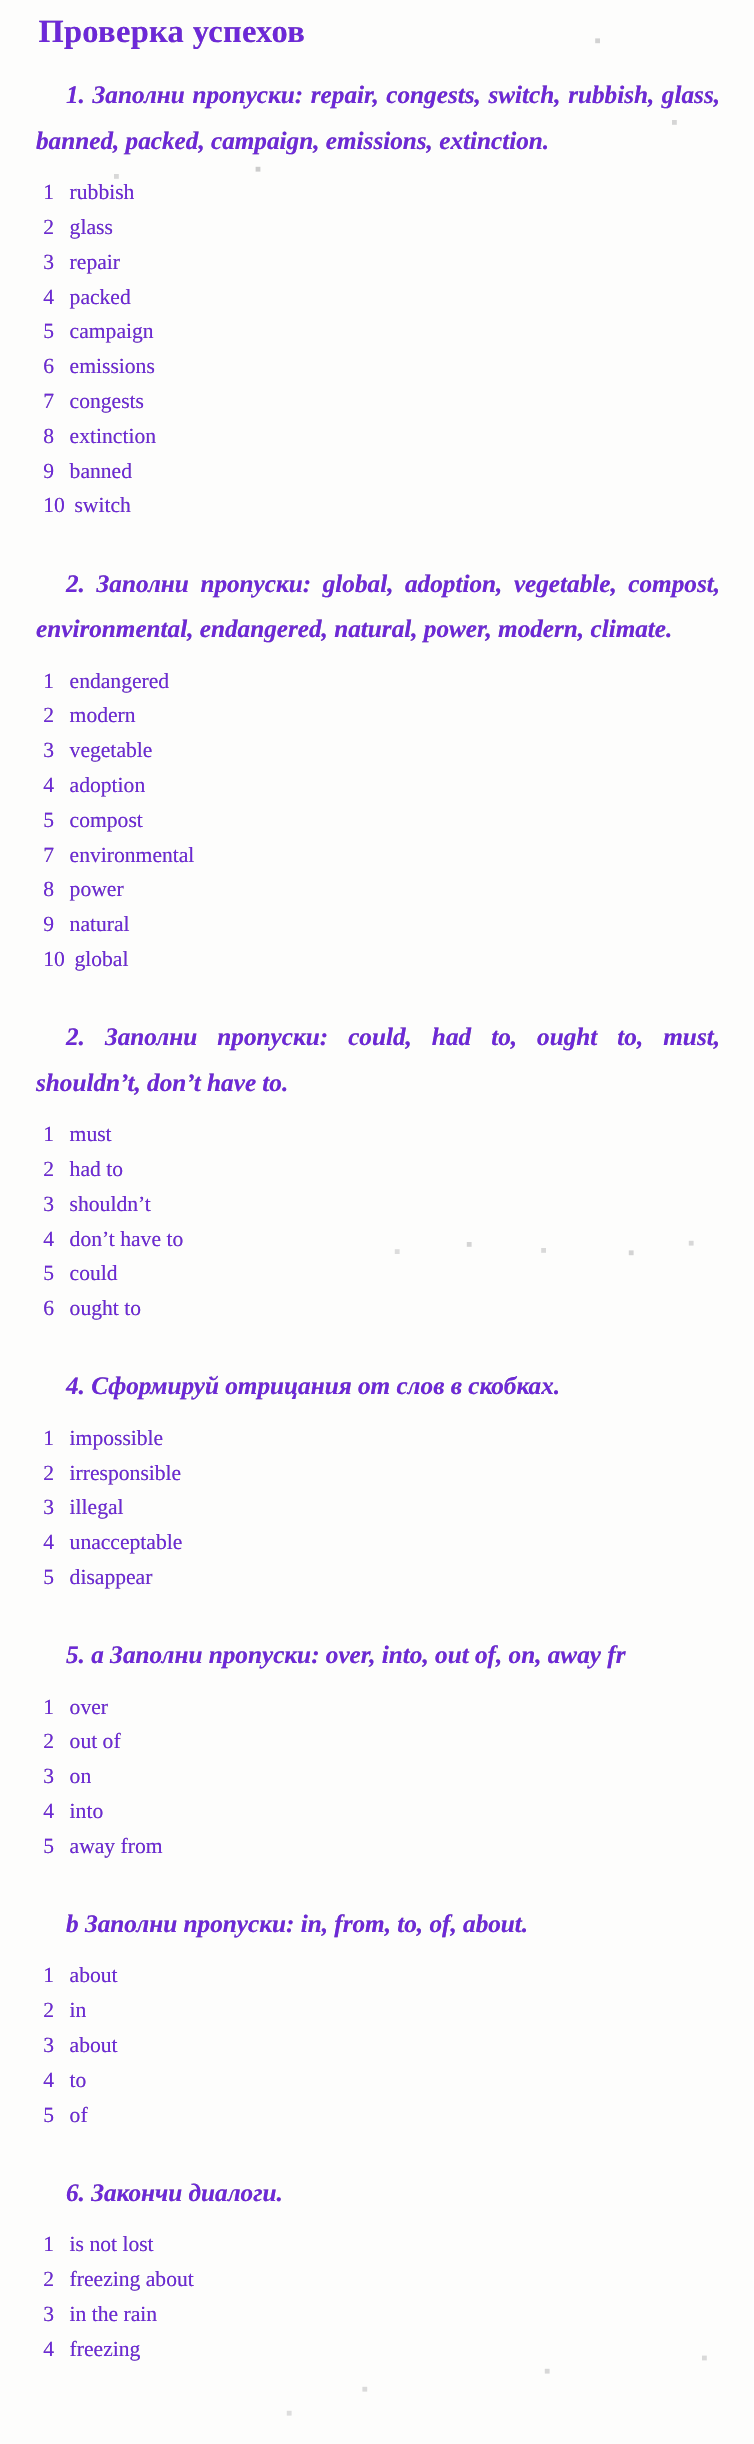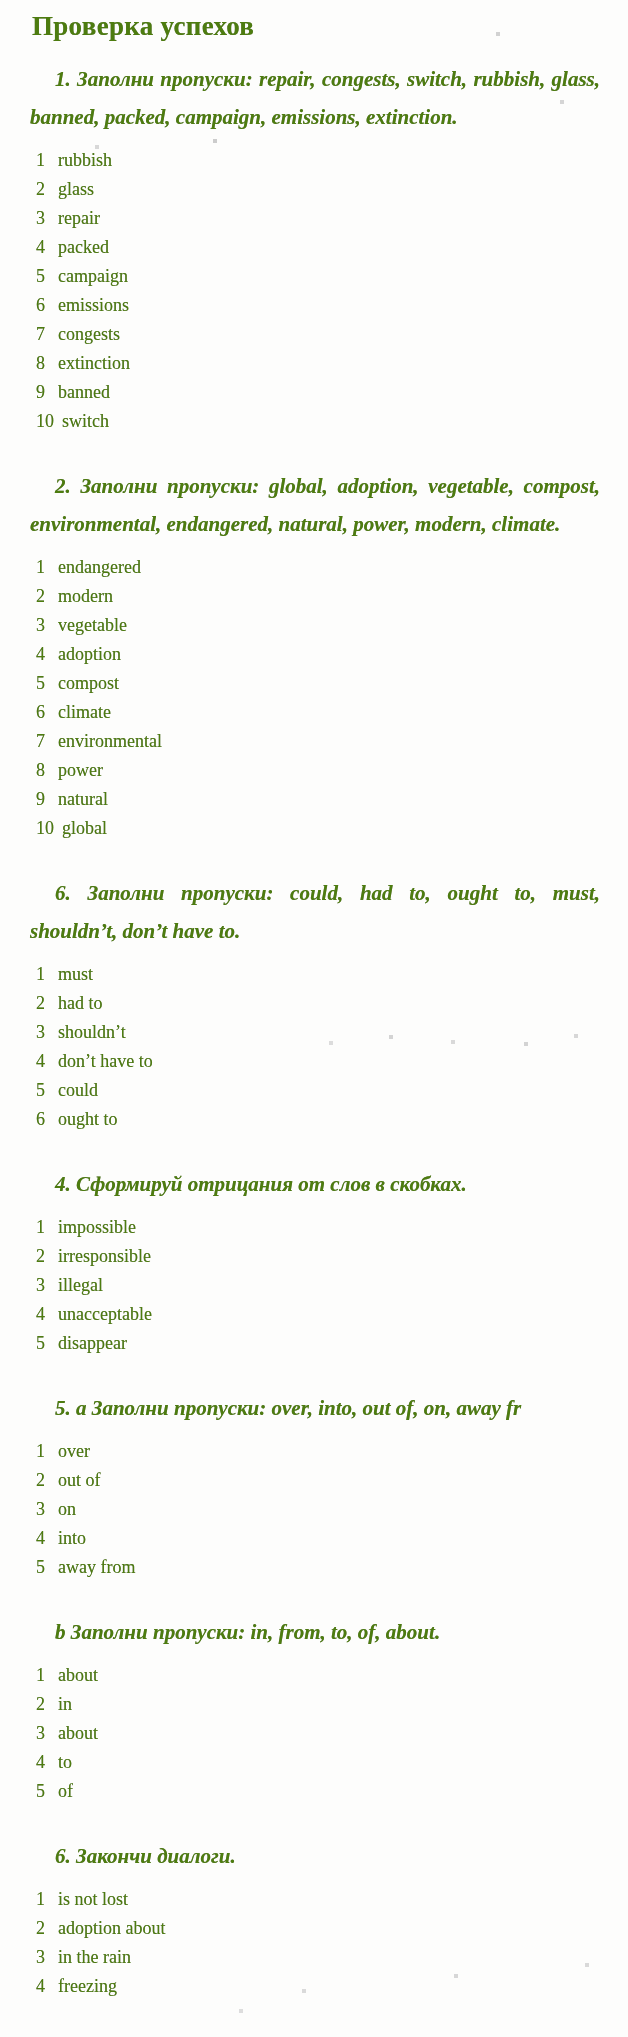--- a/index.html
+++ b/index.html
@@ -2,21 +2,21 @@
 <html><head>
 <meta charset="utf-8">
 <style>
   html, body { margin: 0; padding: 0; background: #ffffff; }
   .page {
     position: relative;
     width: 628px;
     height: 2037px;
     overflow: hidden;
     background: #fdfdfc;
-    color: #4d7c0f;
+    color: #6d28d9;
     font-family: "Liberation Serif", "DejaVu Serif", serif;
     box-sizing: border-box;
     padding: 8px 28px 0 30px;
     text-shadow: 0 0 0.5px rgba(25,25,25,0.45);
   }
   h1.doc-title {
     margin: 2px 0 0 2px;
     font-size: 27px;
     font-weight: bold;
     letter-spacing: 0.3px;
@@ -108,34 +108,33 @@
   <li><span class="num">1</span><span class="text">endangered</span></li>
 
   <li><span class="num">2</span><span class="text">modern</span></li>
 
   <li><span class="num">3</span><span class="text">vegetable</span></li>
 
   <li><span class="num">4</span><span class="text">adoption</span></li>
 
   <li><span class="num">5</span><span class="text">compost</span></li>
 
-  <li><span class="num">6</span><span class="text">climate</span></li>
 
   <li><span class="num">7</span><span class="text">environmental</span></li>
 
   <li><span class="num">8</span><span class="text">power</span></li>
 
   <li><span class="num">9</span><span class="text">natural</span></li>
 
   <li><span class="num">10</span><span class="text">global</span></li>
 </ol>
   </section>
 
   <section class="exercise">
-    <p class="instruction">6. Заполни пропуски: could, had to, ought to, must, shouldn’t, don’t have to.</p>
+    <p class="instruction">2. Заполни пропуски: could, had to, ought to, must, shouldn’t, don’t have to.</p>
     <ol class="answers">
   <li><span class="num">1</span><span class="text">must</span></li>
 
   <li><span class="num">2</span><span class="text">had to</span></li>
 
   <li><span class="num">3</span><span class="text">shouldn’t</span></li>
 
   <li><span class="num">4</span><span class="text">don’t have to</span></li>
 
   <li><span class="num">5</span><span class="text">could</span></li>
@@ -187,21 +186,21 @@
 
   <li><span class="num">5</span><span class="text">of</span></li>
 </ol>
   </section>
 
   <section class="exercise">
     <p class="instruction">6. Закончи диалоги.</p>
     <ol class="answers">
   <li><span class="num">1</span><span class="text">is not lost</span></li>
 
-  <li><span class="num">2</span><span class="text">adoption about</span></li>
+  <li><span class="num">2</span><span class="text">freezing about</span></li>
 
   <li><span class="num">3</span><span class="text">in the rain</span></li>
 
   <li><span class="num">4</span><span class="text">freezing</span></li>
 </ol>
   </section>
 </div>
 </div>
 
 </body></html>

